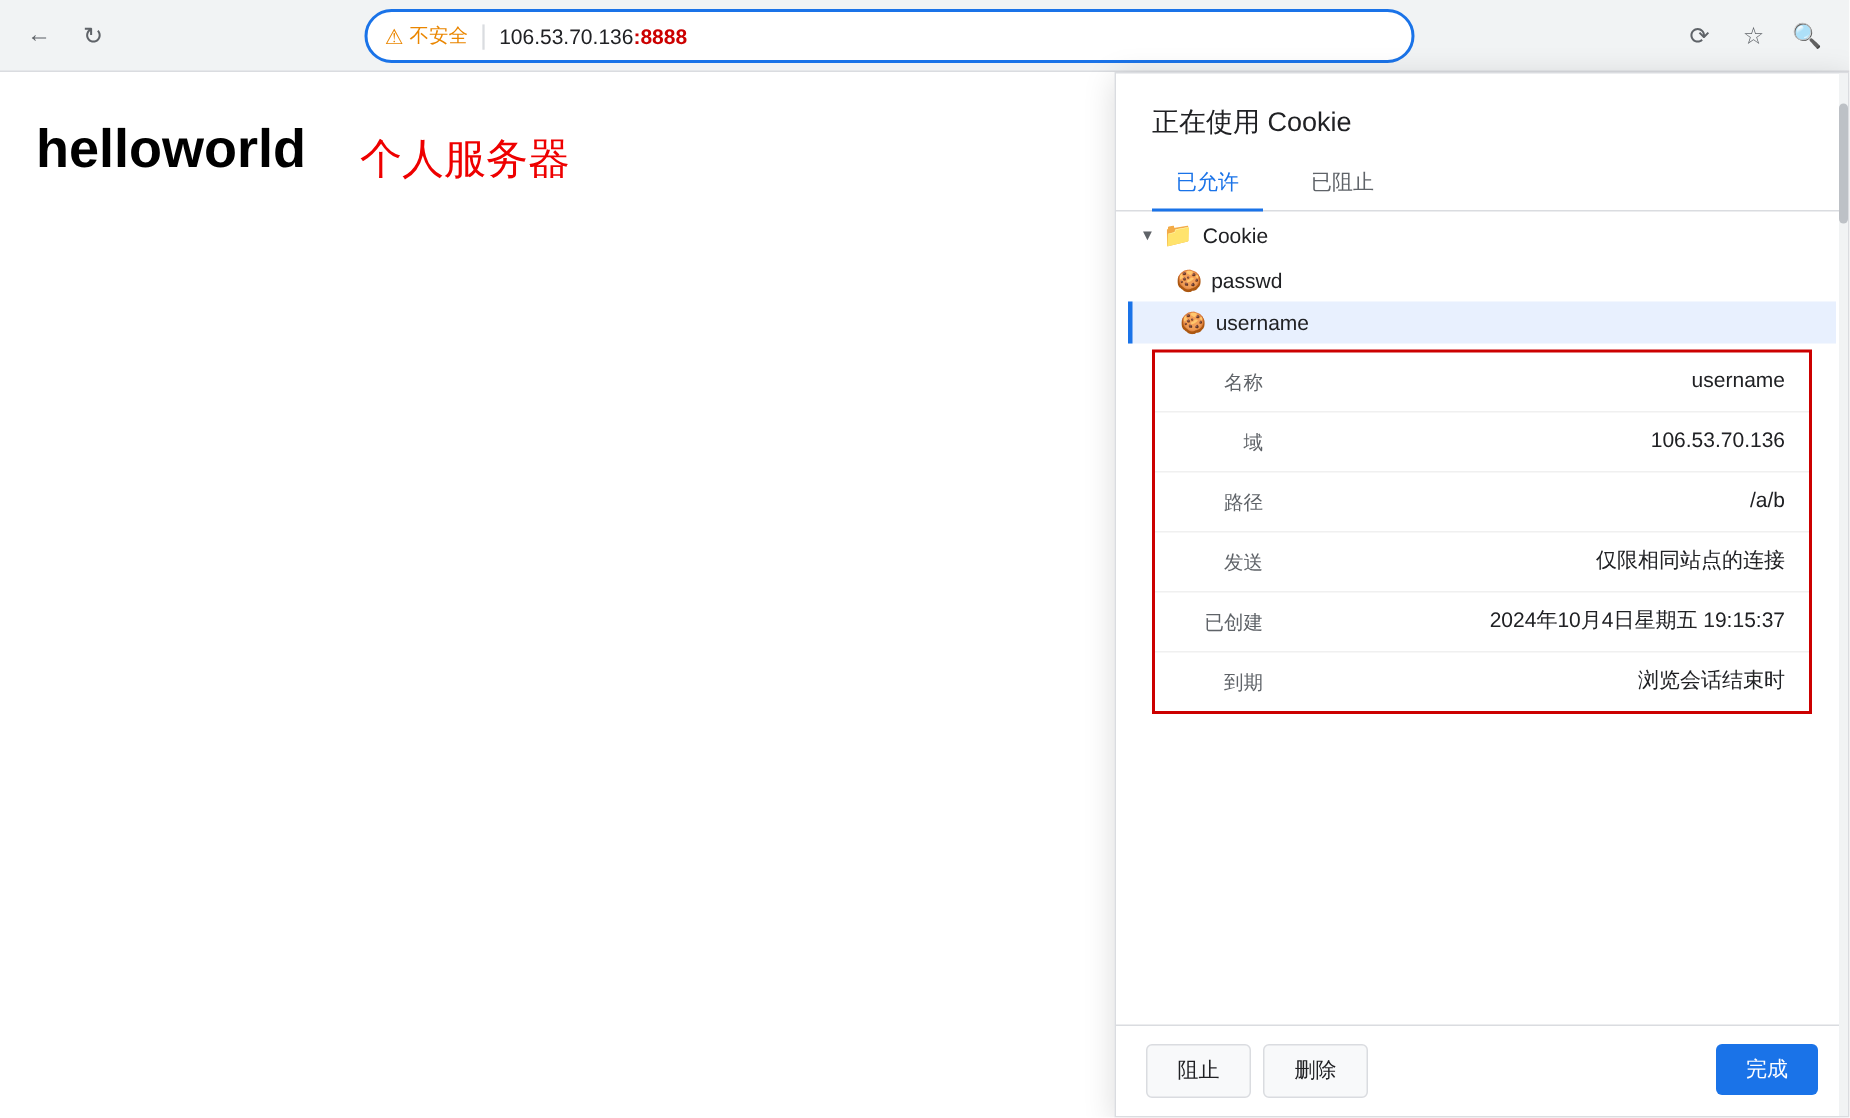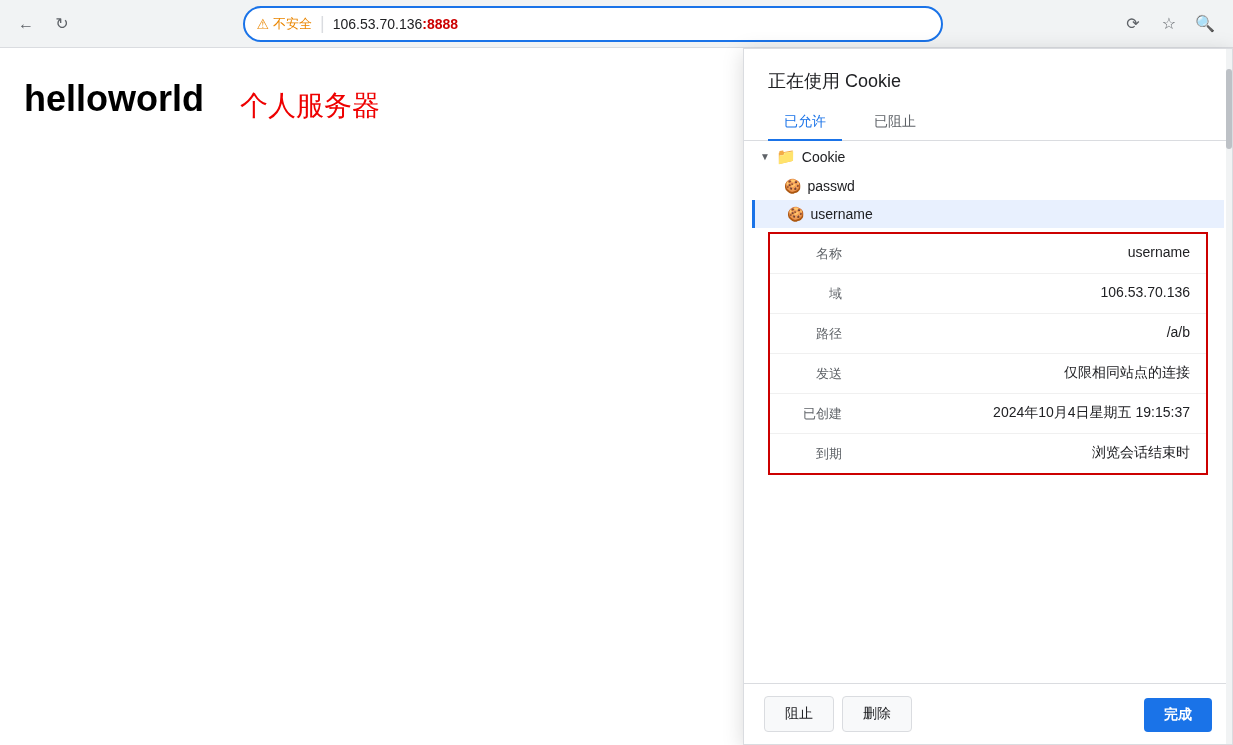--- a/index.html
+++ b/index.html
@@ -222,42 +222,41 @@
     }
     .detail-value {
       color: #202124;
       flex: 1;
       word-break: break-all;
     }
 
     
     .popup-footer {
       display: flex;
-      align-items: flex-end;
+      align-items: flex-start;
       padding: 12px 20px;
       border-top: 1px solid #dadce0;
       gap: 8px;
       margin-top: 44px;
     }
     .footer-spacer { flex: 1; }
     .btn {
       padding: 8px 20px;
       font-size: 14px;
       border-radius: 4px;
       cursor: pointer;
       border: 1px solid #dadce0;
       background: #f8f9fa;
       color: #202124;
       font-family: inherit;
     }
     .btn-primary {
       background: #1a73e8;
       color: #fff;
       border: none;
-      font-weight: bold;
     }
 
     
     .cookie-popup::-webkit-scrollbar { width: 6px; }
     .cookie-popup ::-webkit-scrollbar-thumb { background: #bdc1c6; border-radius: 3px; }
 
     
     .popup-scrollbar {
       position: absolute;
       right: 0;

